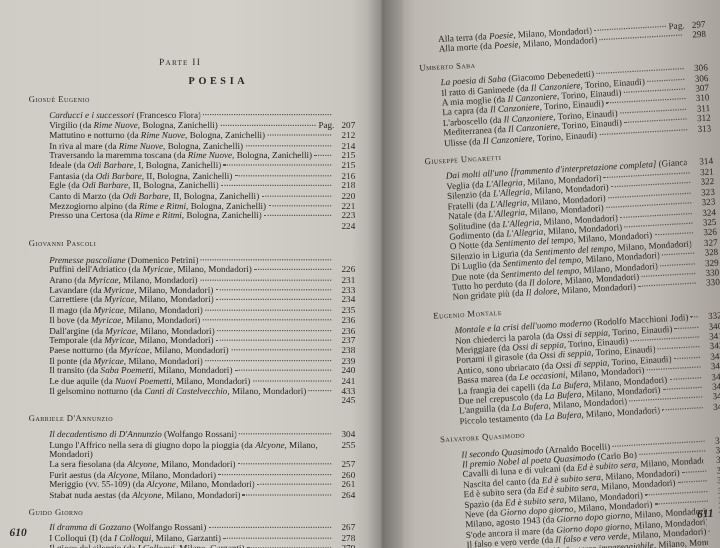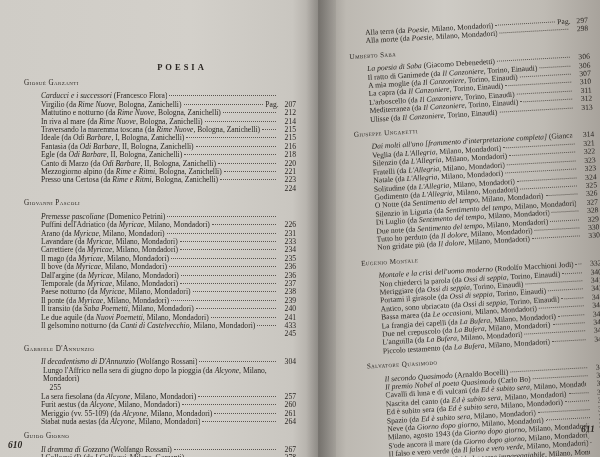--- a/index.html
+++ b/index.html
@@ -42,41 +42,42 @@
   .entry {
     display:flex; align-items:baseline; padding-left:17px; white-space:nowrap;
   }
   .entry .t { flex:0 1 auto; overflow:hidden; text-overflow:clip; }
   .entry .dots {
     flex:1 1 auto; margin:0 2px; overflow:hidden;
     border-bottom:1px dotted #5a554f; height:0; transform:translateY(-2px);
   }
   .entry .pg { flex:0 0 auto; min-width:18px; text-align:right; }
   .entry .pg .pref { margin-right:6px; }
-  .entry.wrap { white-space:normal;flex-direction:column; }
+  .entry.wrap { white-space:normal; }
   .entry.wrap .t { overflow:visible; }
   .essay { font-style:italic; }
   .page-num {
     position:absolute; font-weight:bold; font-style:italic; font-size:9.5px;
   }
   .page-num-left { left:8px; top:440px; }
   .page-num-right { left:263px; top:424px; transform:rotate(-3deg); }
   .gutter-shadow {
     position:absolute; left:306px; top:0; width:30px; height:457px;
     background:linear-gradient(90deg,rgba(0,0,0,0) 0%,rgba(0,0,0,0.18) 45%,rgba(0,0,0,0.05) 100%);
     pointer-events:none;
   }
 </style>
 </head>
 <body>
 
 <div class="page page-left">
+  <div class="part-label">Parte II</div>
   <div class="part-title">POESIA</div>
   <div class="toc toc-left" id="toc-left">
-      <div class="author">Giosuè Garzanti</div>
+      <div class="author">Giosuè Eugenio</div>
       <div class="entry">
         <span class="t"><span class="essay">Carducci e i successori</span><span> (Francesco Flora)</span></span>
         <span class="dots"></span>
         <span class="pg"><span></span></span>
       </div>
       <div class="entry">
         <span class="t">Virgilio (da <i>Rime Nuove</i>, Bologna, Zanichelli)</span>
         <span class="dots"></span>
         <span class="pg"><span class="pref">Pag.</span><span>207</span></span>
       </div>

